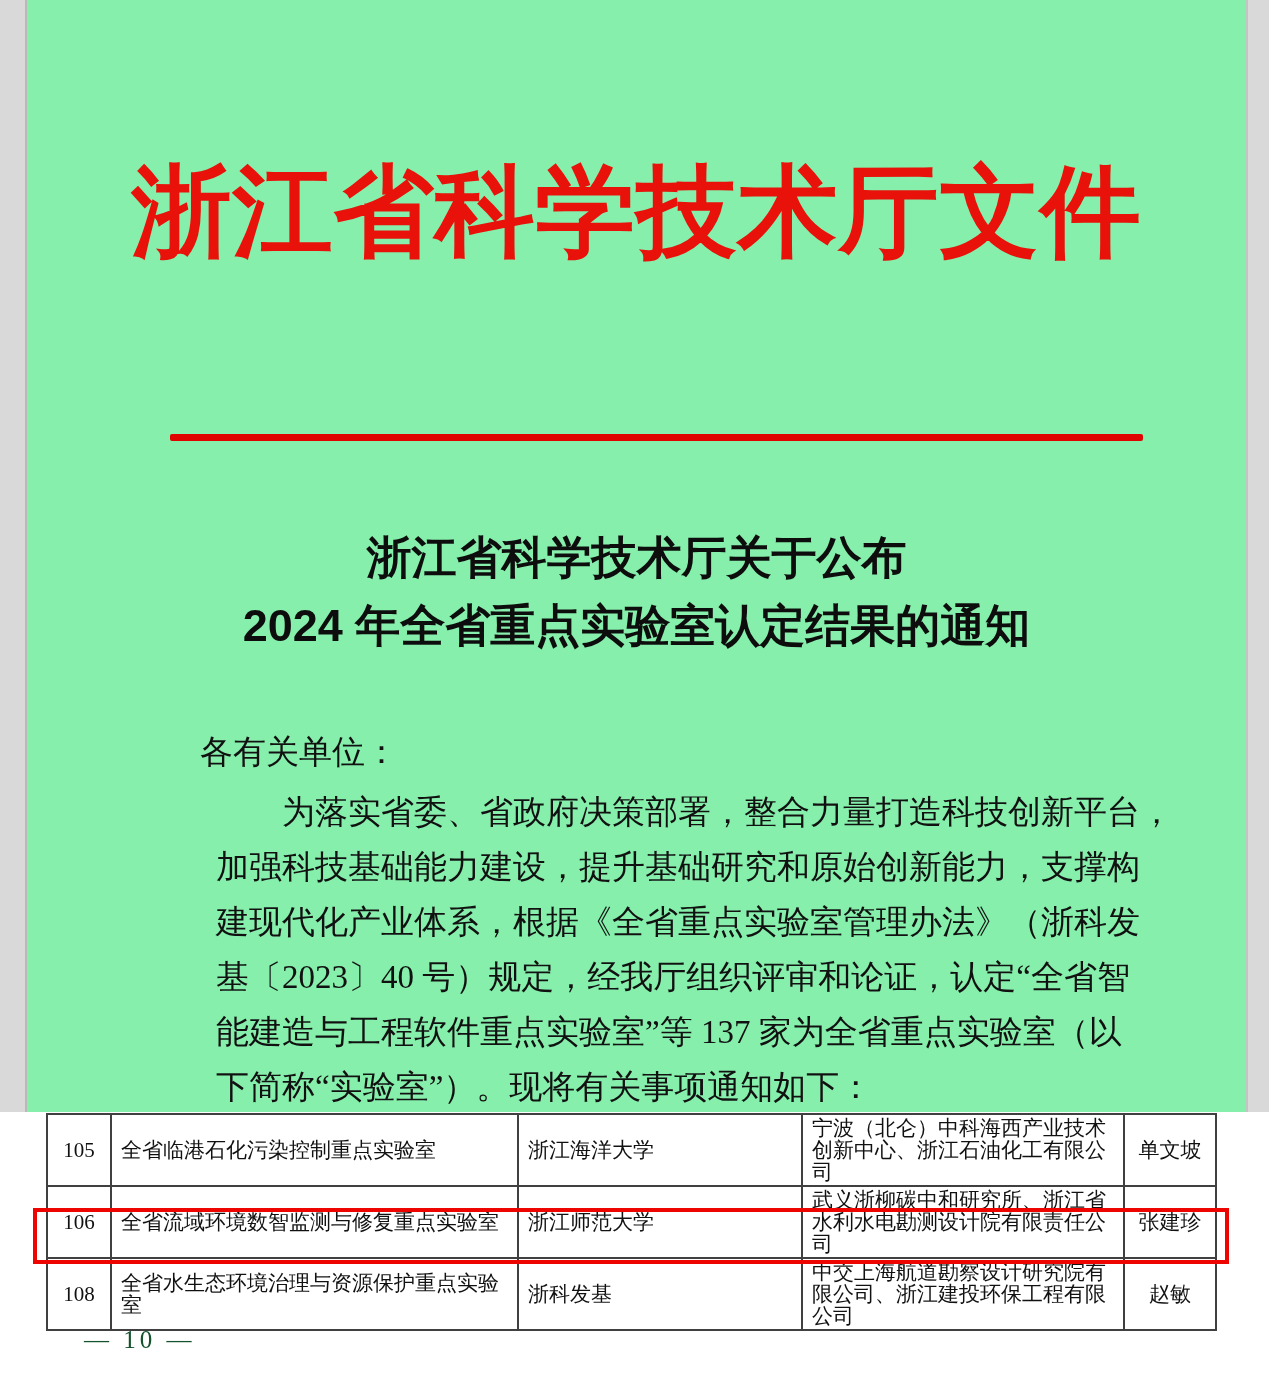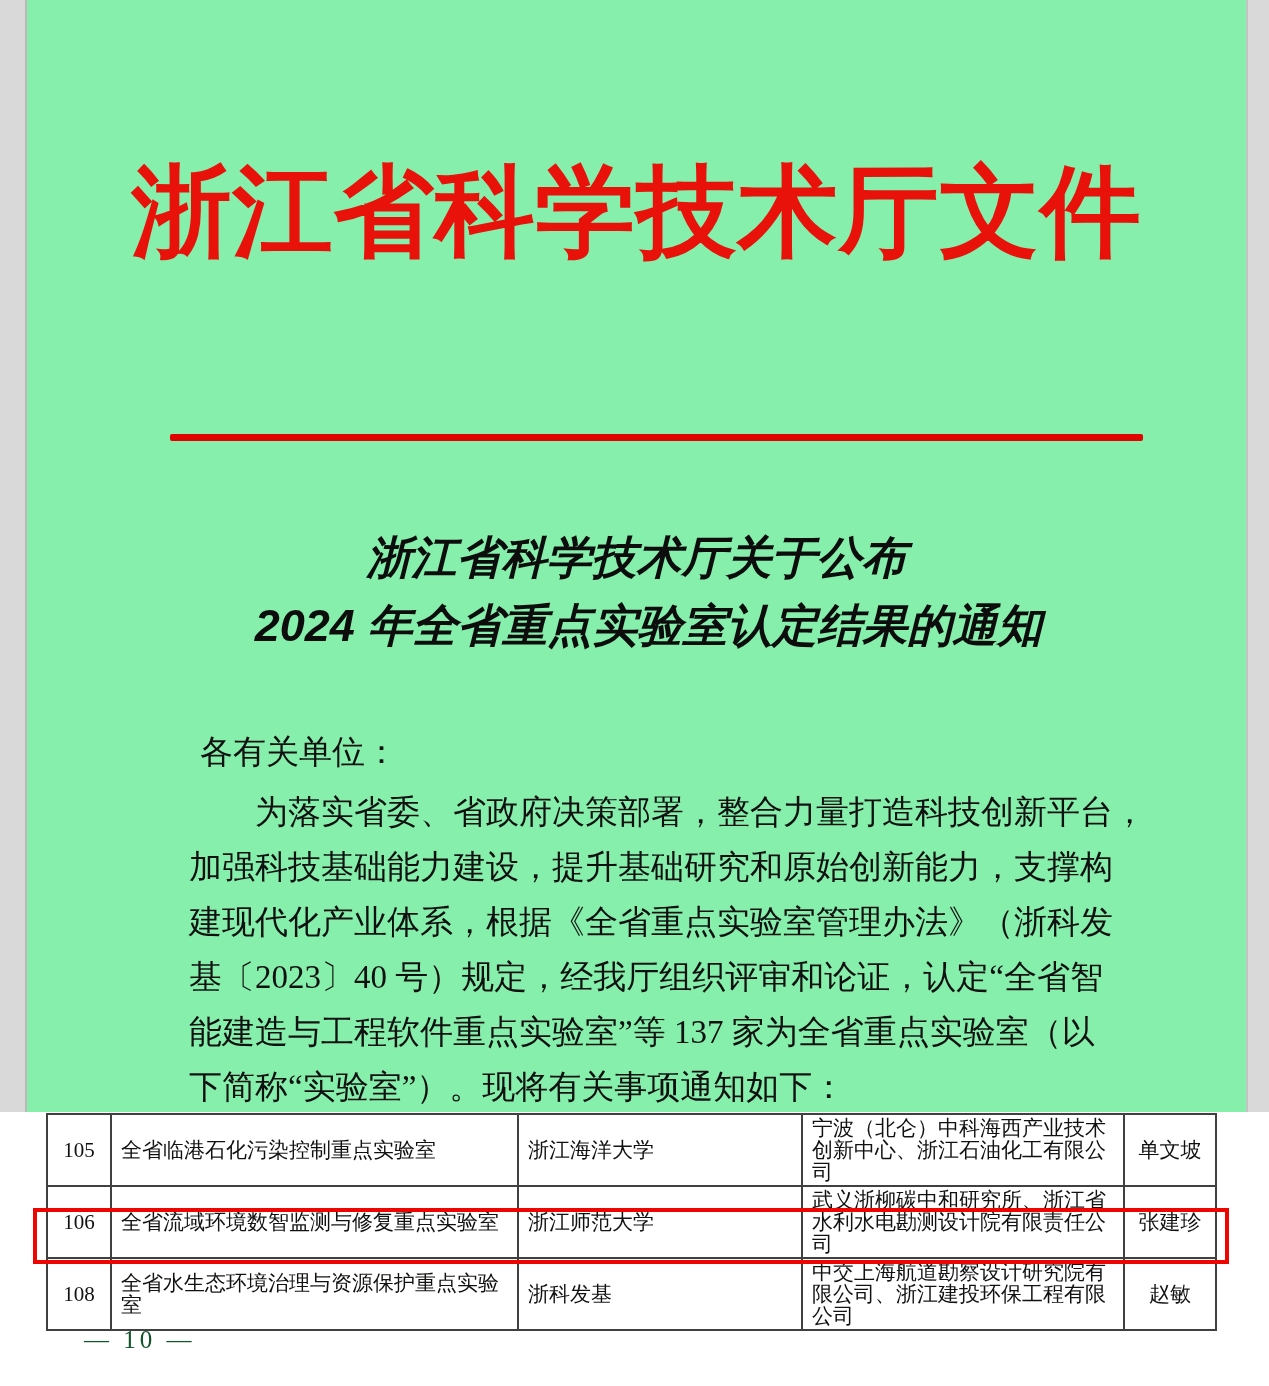--- a/index.html
+++ b/index.html
@@ -27,29 +27,28 @@
     text-align:center;color:#1c1c1c;font-size:31px;line-height:44px;
   }
   .red-rule{
     position:absolute;left:170px;top:434px;width:973px;height:7px;
     background:#df0400;border-radius:2px;
   }
   .doc-title{
     position:absolute;left:25px;width:1223px;text-align:center;color:#0d0d0d;
     font-weight:bold;font-size:45px;white-space:nowrap;
     font-family:"Liberation Sans","DejaVu Sans",sans-serif;
-    font-style:italic;
   }
   .doc-title.line1{top:528px;}
-  .doc-title.line2{top:596px;margin-left:12px;}
+  .doc-title.line2{top:596px;}
 
   .salutation{
     position:absolute;left:200px;top:730px;font-size:33px;color:#111;white-space:nowrap;
   }
-  .body-text{position:absolute;left:189px;top:785px;width:960px;font-family:Liberation Serif, serif;}
+  .body-text{position:absolute;left:216px;top:785px;width:960px;font-family:Liberation Serif, serif;}
   .body-line{
     display:block;height:55px;line-height:55px;font-size:33px;color:#111;
     white-space:nowrap;
   }
   .body-line.indent{padding-left:66px;}
 
   
   .table-wrap{position:absolute;left:46px;top:1113px;}
   table.result{
     border-collapse:collapse;table-layout:fixed;width:1169px;

